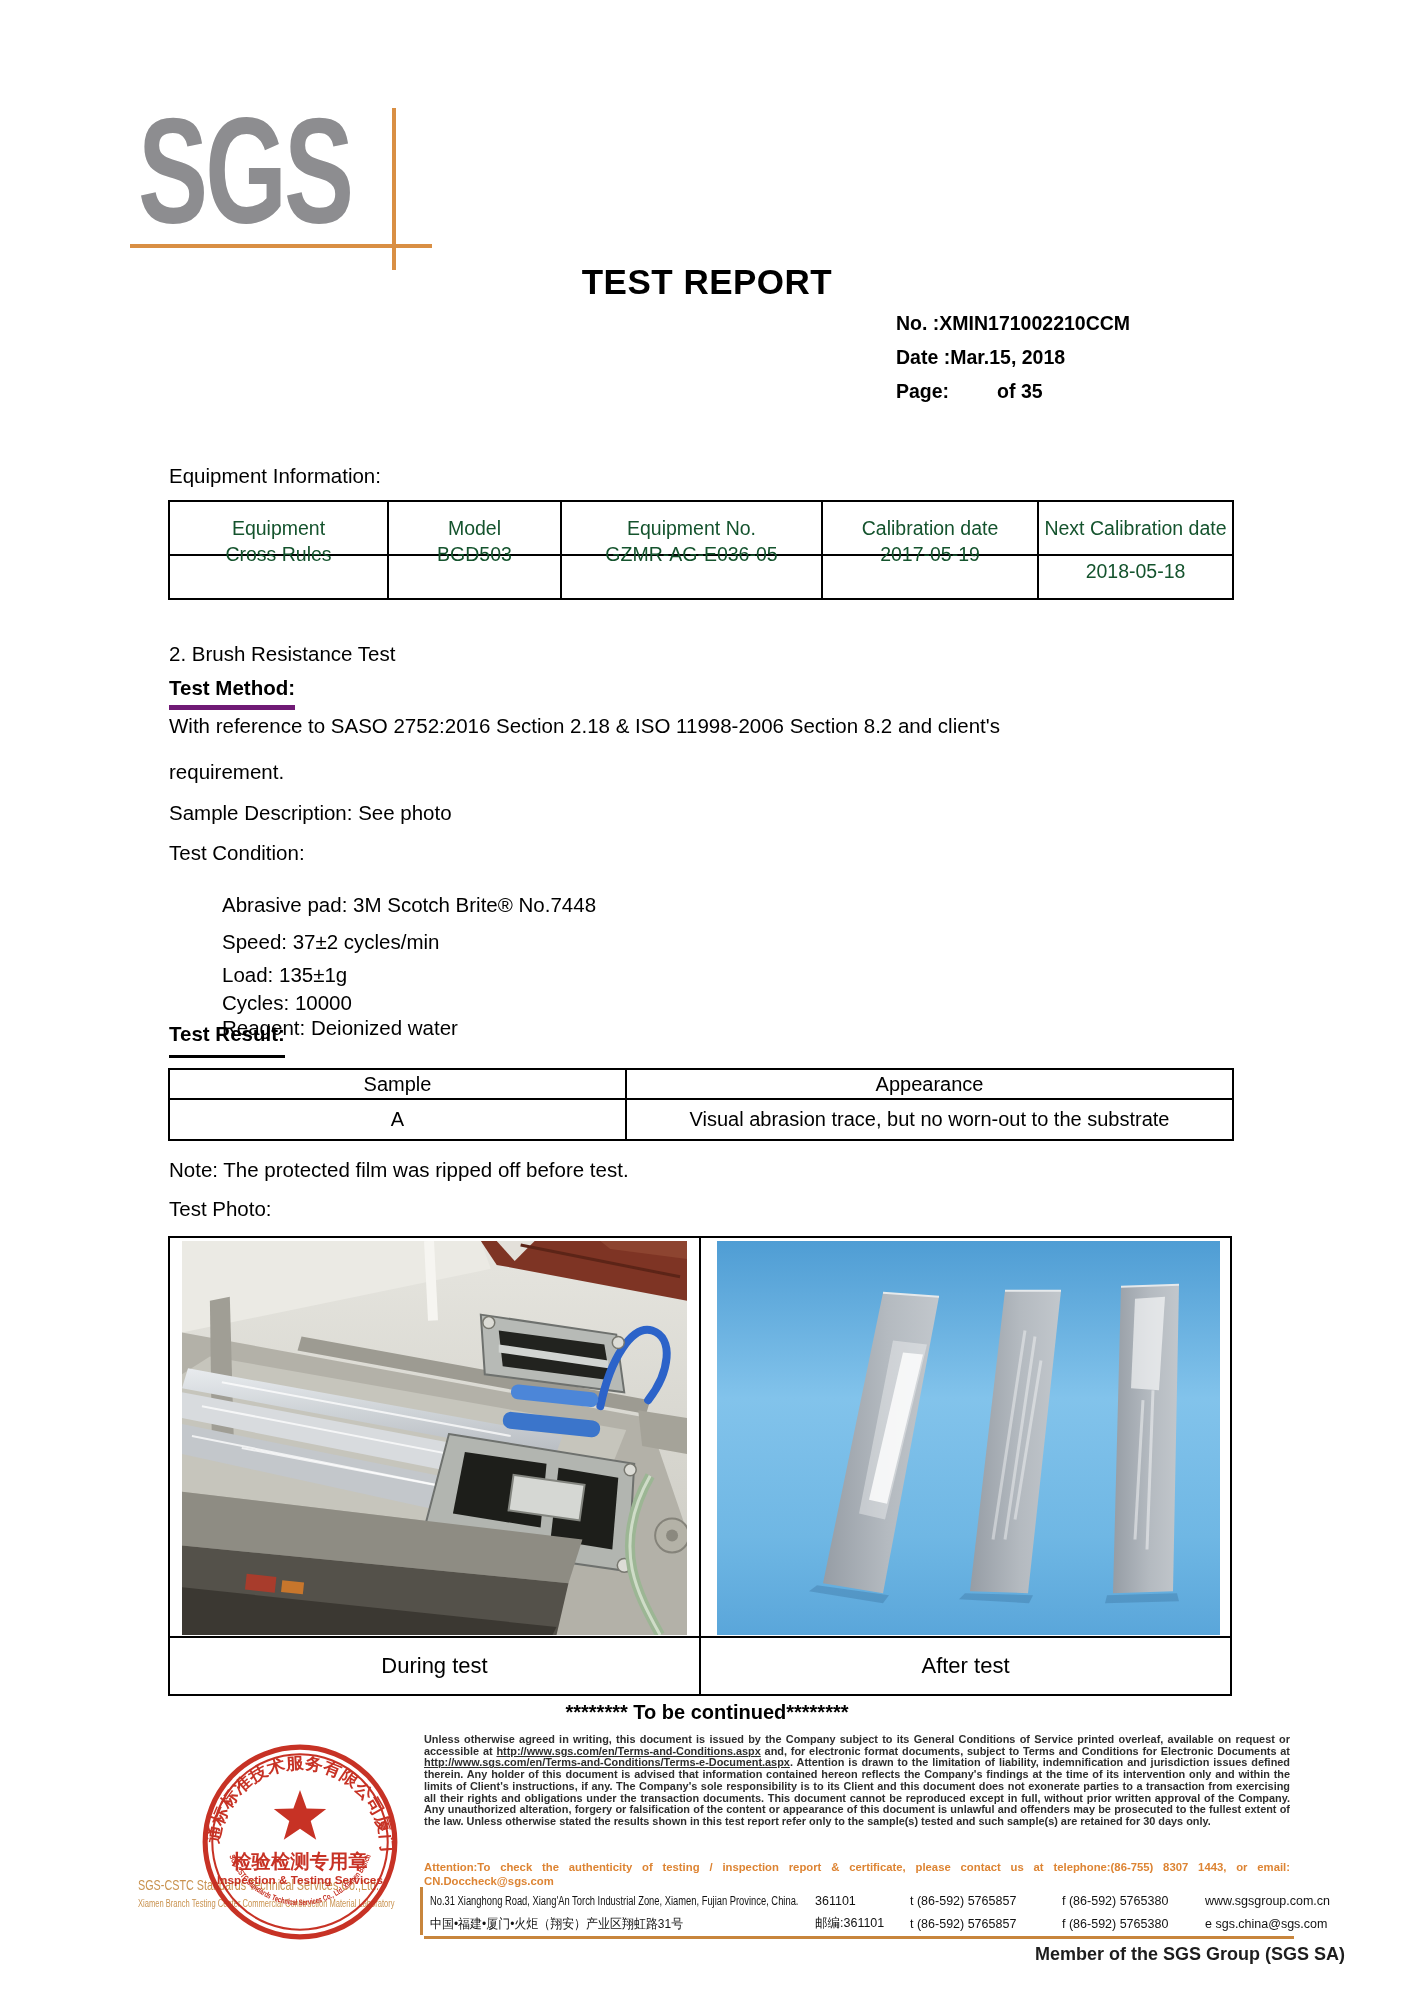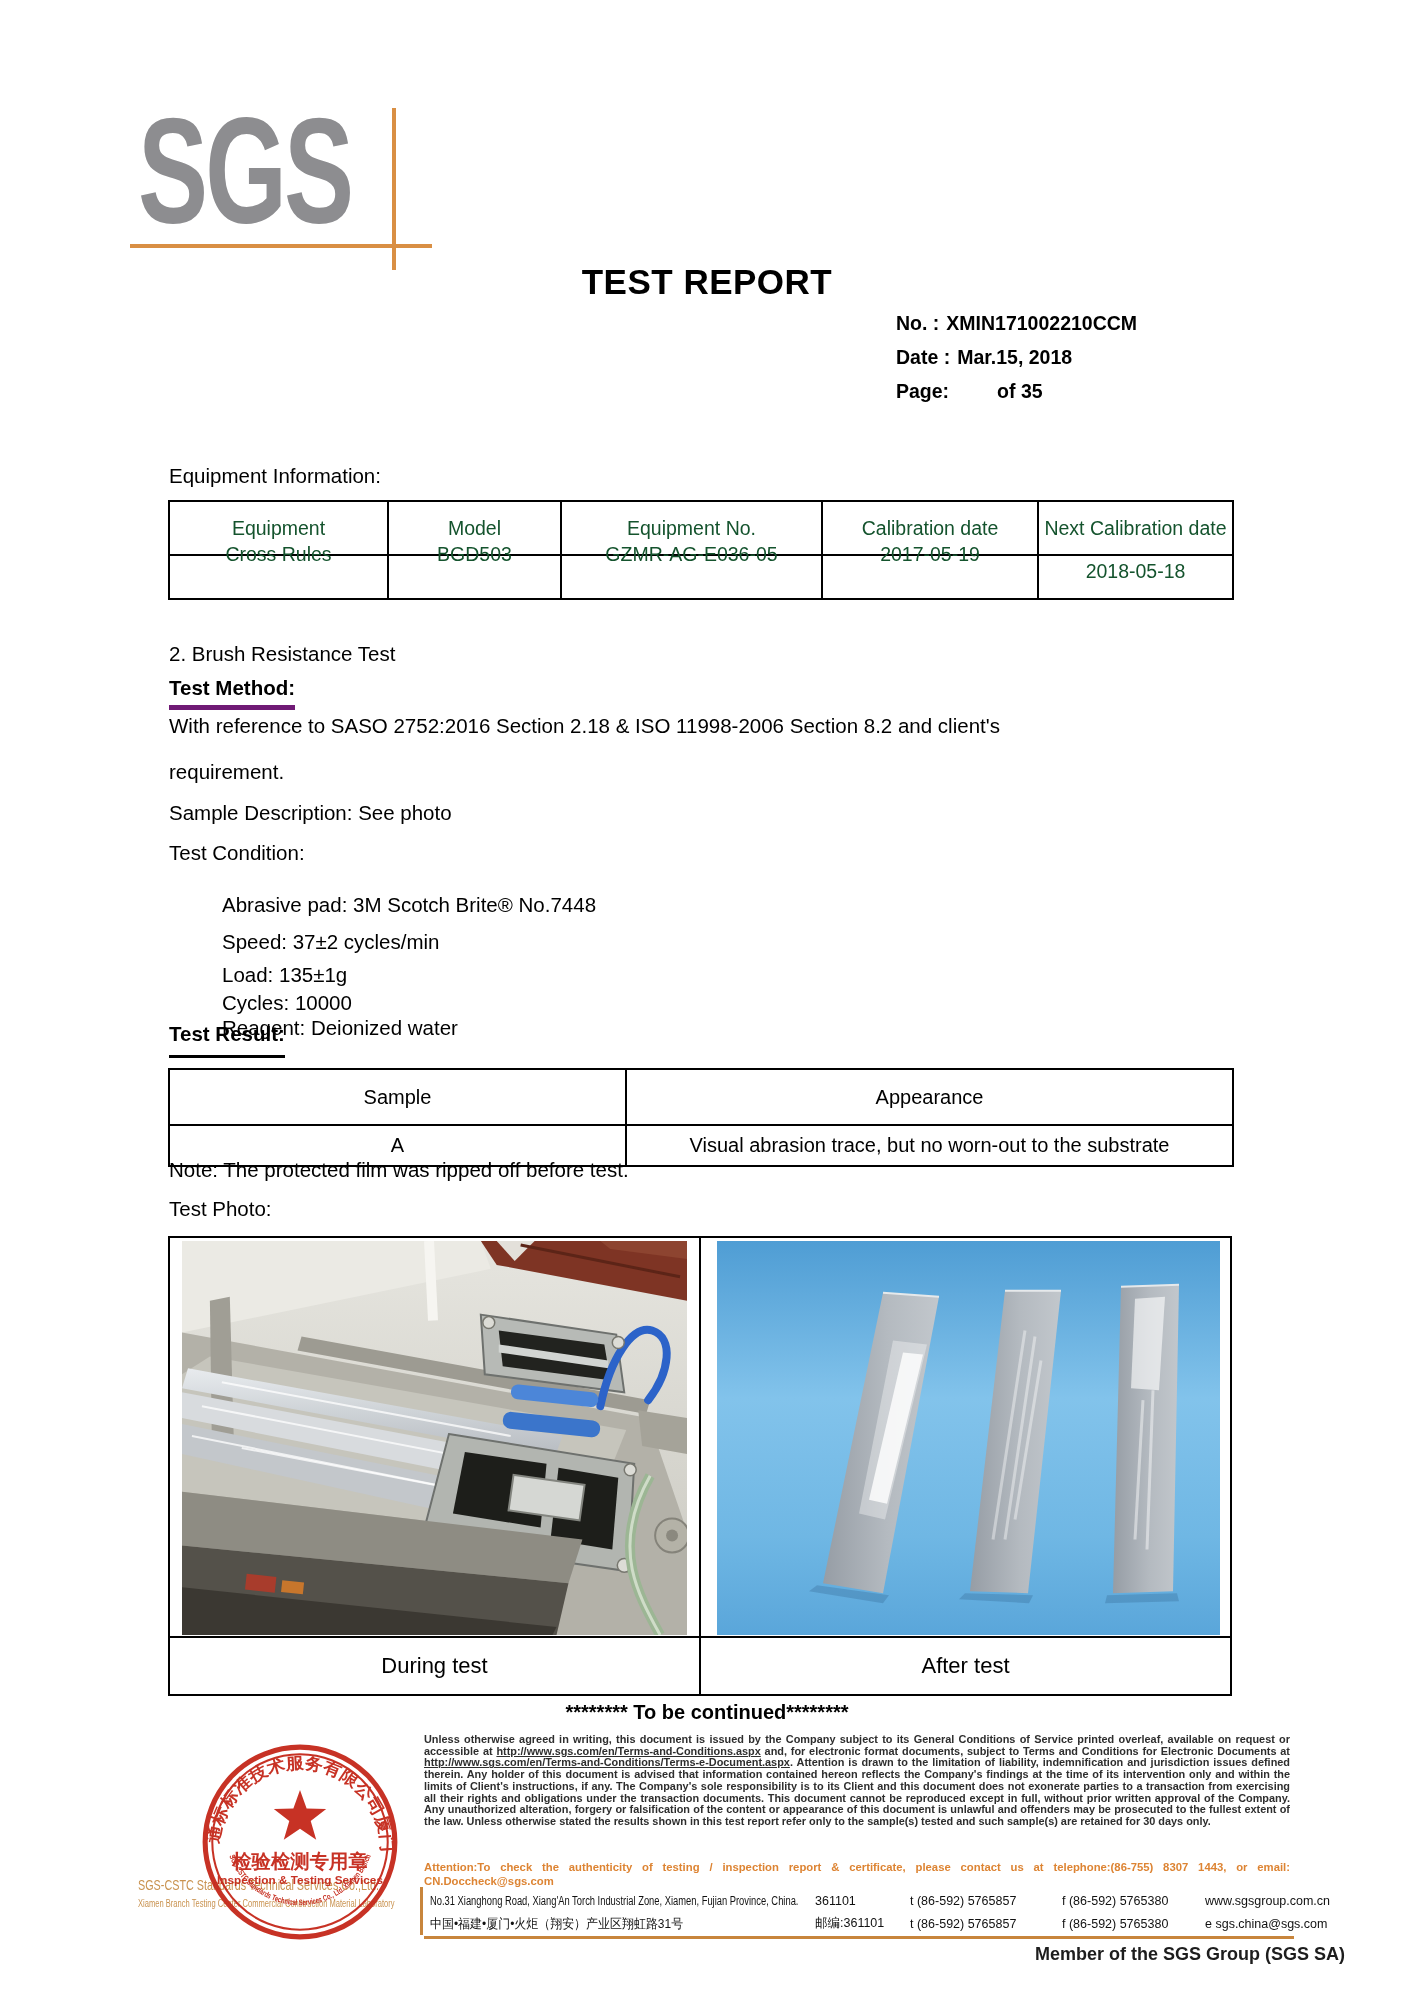--- a/index.html
+++ b/index.html
@@ -16,42 +16,42 @@
   
   .logo-text{position:absolute;left:138px;top:96px;font-size:150px;line-height:150px;font-weight:bold;
     color:#8d8d90;letter-spacing:-4px;transform:scaleX(.70);transform-origin:left top;}
   .logo-hline{position:absolute;left:130px;top:244px;width:302px;height:4px;background:var(--accent-orange);}
   .logo-vline{position:absolute;left:392px;top:108px;width:4px;height:162px;background:var(--accent-orange);}
 
   .report-title{position:absolute;left:0;top:262px;width:1414px;text-align:center;
     font-size:35px;font-weight:bold;letter-spacing:.5px;color:#000;}
 
   .report-info{position:absolute;left:896px;top:306px;font-size:19.5px;font-weight:bold;line-height:34px;color:#000;}
-  .report-info .val{margin-left:7px;}
+  .report-info .val{}
   .pgspace{display:inline-block;width:48px;}
 
   
   .equip-heading{position:absolute;left:169px;top:464px;font-size:20.5px;color:#000;}
   .equip-table{position:absolute;left:168px;top:500px;width:1064px;border-collapse:collapse;table-layout:fixed;}
   .equip-table td{border:2px solid #000;text-align:center;font-size:19.5px;line-height:23px;color:#14532d;padding:0;}
   .equip-table tr.hrow td{height:54px;vertical-align:middle;}
   .equip-table tr.drow td{height:44px;vertical-align:top;}
   .equip-table tr.drow td span{position:relative;top:-13px;display:inline-block;}
   .equip-table tr.drow td.last span{top:4px;}
 
   
   .tline{position:absolute;font-size:20.5px;color:#000;white-space:nowrap;}
   .bold{font-weight:bold;}
   .ulab{display:inline-block;border-bottom:5px solid #701a75;padding-bottom:5px;}
   .ulab2{display:inline-block;border-bottom:3px solid #000;padding-bottom:9px;}
 
   
   .result-table{position:absolute;left:168px;top:1068px;width:1064px;border-collapse:collapse;table-layout:fixed;}
   .result-table td{border:2px solid #000;text-align:center;font-size:20px;color:#000;padding:0;}
-  .result-table tr.hrow td{height:56px;}
+  .result-table tr.hrow td{height:30px;}
   .result-table tr.drow td{height:41px;}
 
   
   .photo-table{position:absolute;left:168px;top:1236px;width:1064px;border:2px solid #000;
     display:grid;grid-template-columns:531px 529px;grid-template-rows:398px 58px;background:#fff;}
   .pt-cell{border-right:2px solid #000;padding:3px 12px 0 12px;overflow:hidden;}
   .pt-cell.right{border-right:none;padding:3px 10px 0 16px;}
   .pt-cell svg{width:100%;height:394px;display:block;}
   .pt-cap{border-top:2px solid #000;border-right:2px solid #000;display:flex;align-items:center;justify-content:center;
     font-size:22px;color:#000;}

